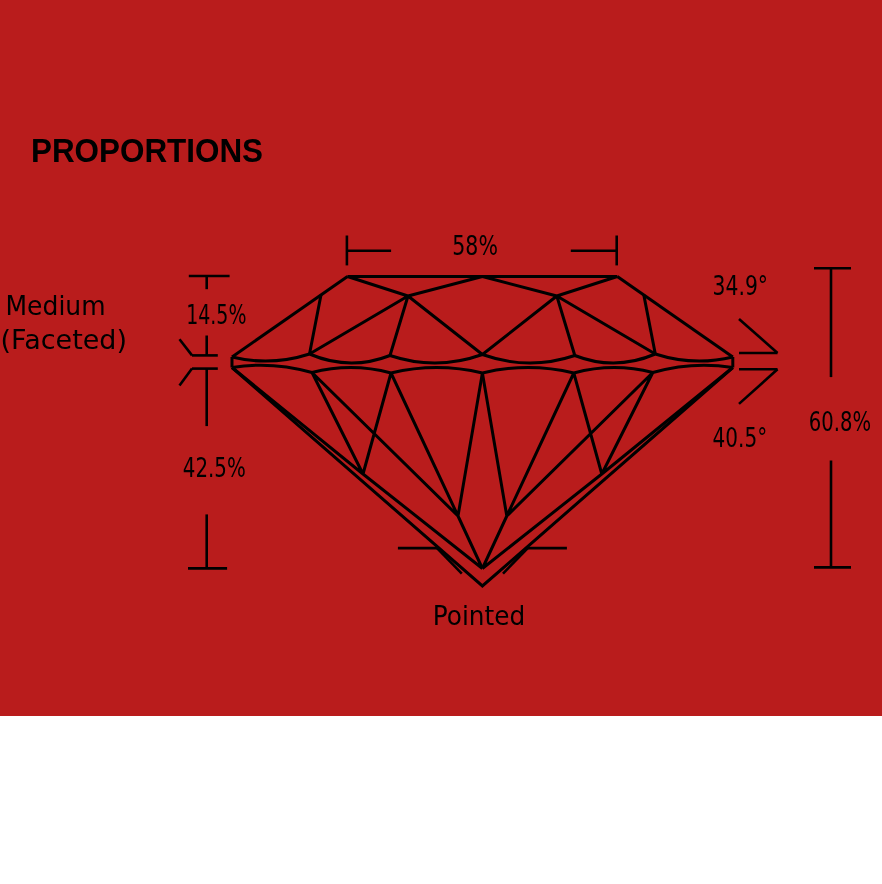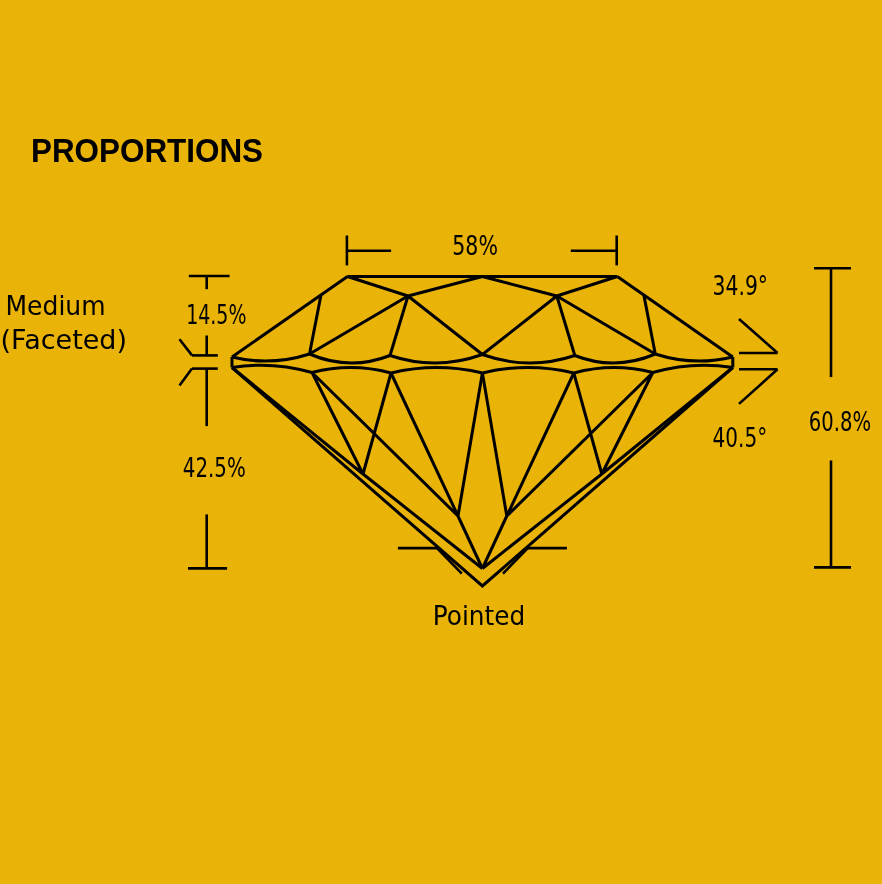--- a/index.html
+++ b/index.html
@@ -3,22 +3,22 @@
 <meta charset="utf-8">
 <style>
   html, body {
     margin: 0;
     padding: 0;
     background: #ffffff;
   }
   .stage {
     position: relative;
     width: 882px;
-    height: 884px;
-    background: #eab308;
+    height: 716px;
+    background: #b91c1c;
     overflow: hidden;
   }
   svg { display: block; }
   .dline {
     fill: none;
     stroke: #000000;
     stroke-width: 3;
     stroke-linecap: butt;
     stroke-linejoin: miter;
   }

